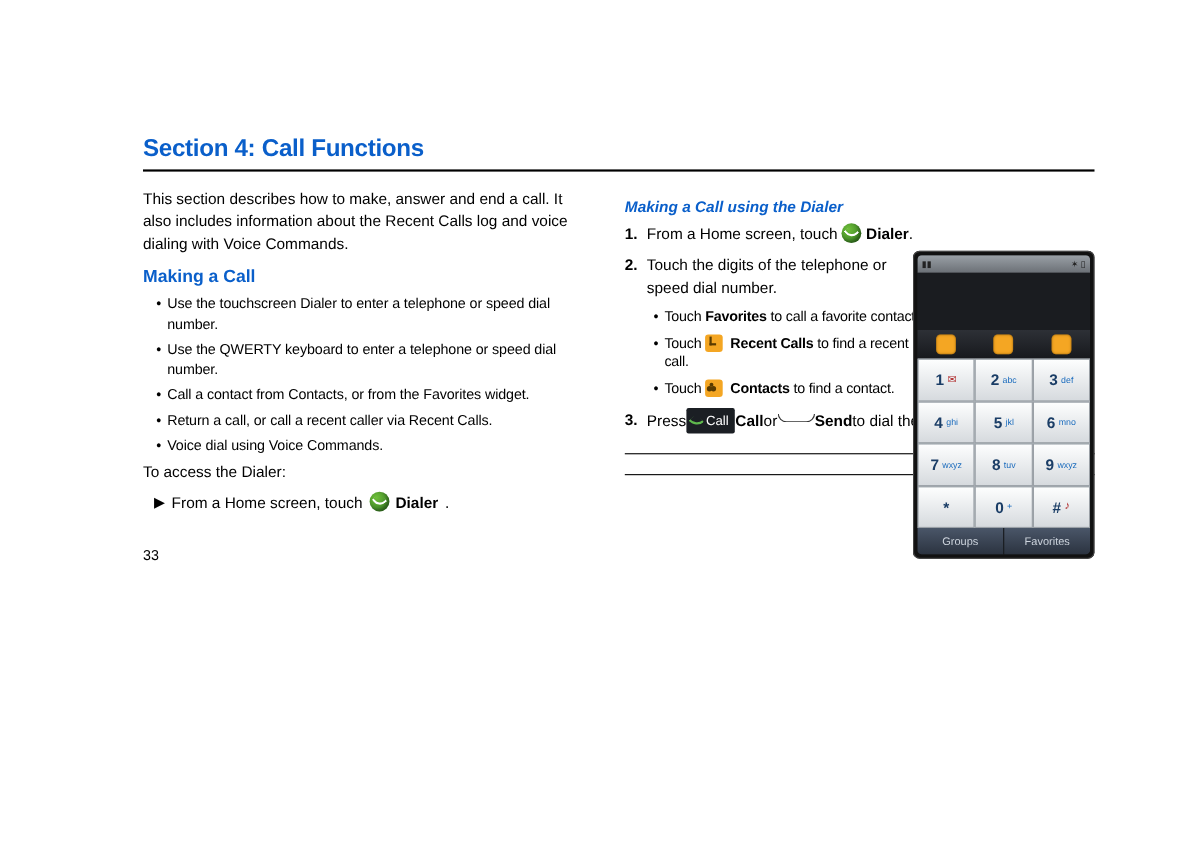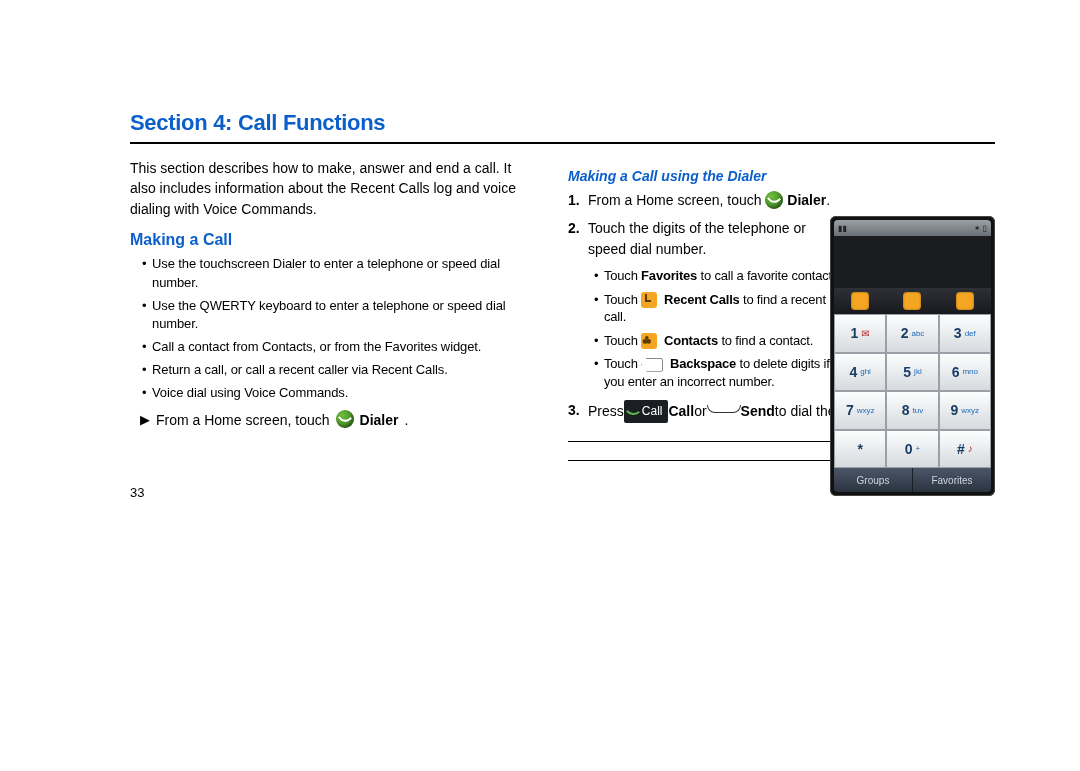--- a/index.html
+++ b/index.html
@@ -2,20 +2,21 @@
 <html><head>
 <meta charset="utf-8">
 <style>
   * { box-sizing: border-box; margin: 0; padding: 0; }
   html, body { width: 1080px; height: 771px; background: #fff; font-family: Arial, Helvetica, sans-serif; color: #000; }
   .page {
     width: 1080px;
     height: 562px;
     padding: 110px 85px 28px 130px;
     position: relative;
+    margin-top: 12px;
   }
   .section-title {
     font-family: Arial, sans-serif;
     font-weight: bold;
     font-size: 22px;
     color: #0a5fca;
     letter-spacing: -0.3px;
     margin-bottom: 6px;
   }
   .title-rule {
@@ -229,20 +230,21 @@
 
       <div class="h-sub">Making a Call</div>
       <ul class="bullets condensed">
         <li>Use the touchscreen Dialer to enter a telephone or speed dial number.</li>
         <li>Use the QWERTY keyboard to enter a telephone or speed dial number.</li>
         <li>Call a contact from Contacts, or from the Favorites widget.</li>
         <li>Return a call, or call a recent caller via Recent Calls.</li>
         <li>Voice dial using Voice Commands.</li>
       </ul>
 
+      <p class="body">To access the Dialer:</p>
       <div class="tri-step">
         <span class="tri">▶</span>
         <span>From a Home screen, touch</span>
         <span class="ic ic-dialer"></span>
         <span class="bold">Dialer</span>
           <span>.</span>
       </div>
     </div>
 
     <div class="col-right">
@@ -265,24 +267,20 @@
                 <span>Touch </span><span class="bold">Favorites</span><span> to call a favorite contact.</span>
               </li>
               <li>
                 <span>Touch </span><span class="ic ic-recent"></span>
                 <span>&nbsp;</span><span class="bold">Recent Calls</span><span> to find a recent call.</span>
               </li>
               <li>
                 <span>Touch </span><span class="ic ic-contacts"></span>
                 <span>&nbsp;</span><span class="bold">Contacts</span><span> to find a contact.</span>
               </li>
-              <li>
-                <span>Touch </span><span class="ic ic-back"></span>
-                <span>&nbsp;</span><span class="bold">Backspace</span><span> to delete digits if you enter an incorrect number.</span>
-              </li>
             </ul>
           </li>
         </ol>
       </div>
 
       <div class="ol-steps step3">
         <li style="list-style:none; position:relative; padding-left:20px;">
           <span class="num" style="position:absolute;left:0;">3.</span>
           <span class="step3-line">
             <span>Press</span>

